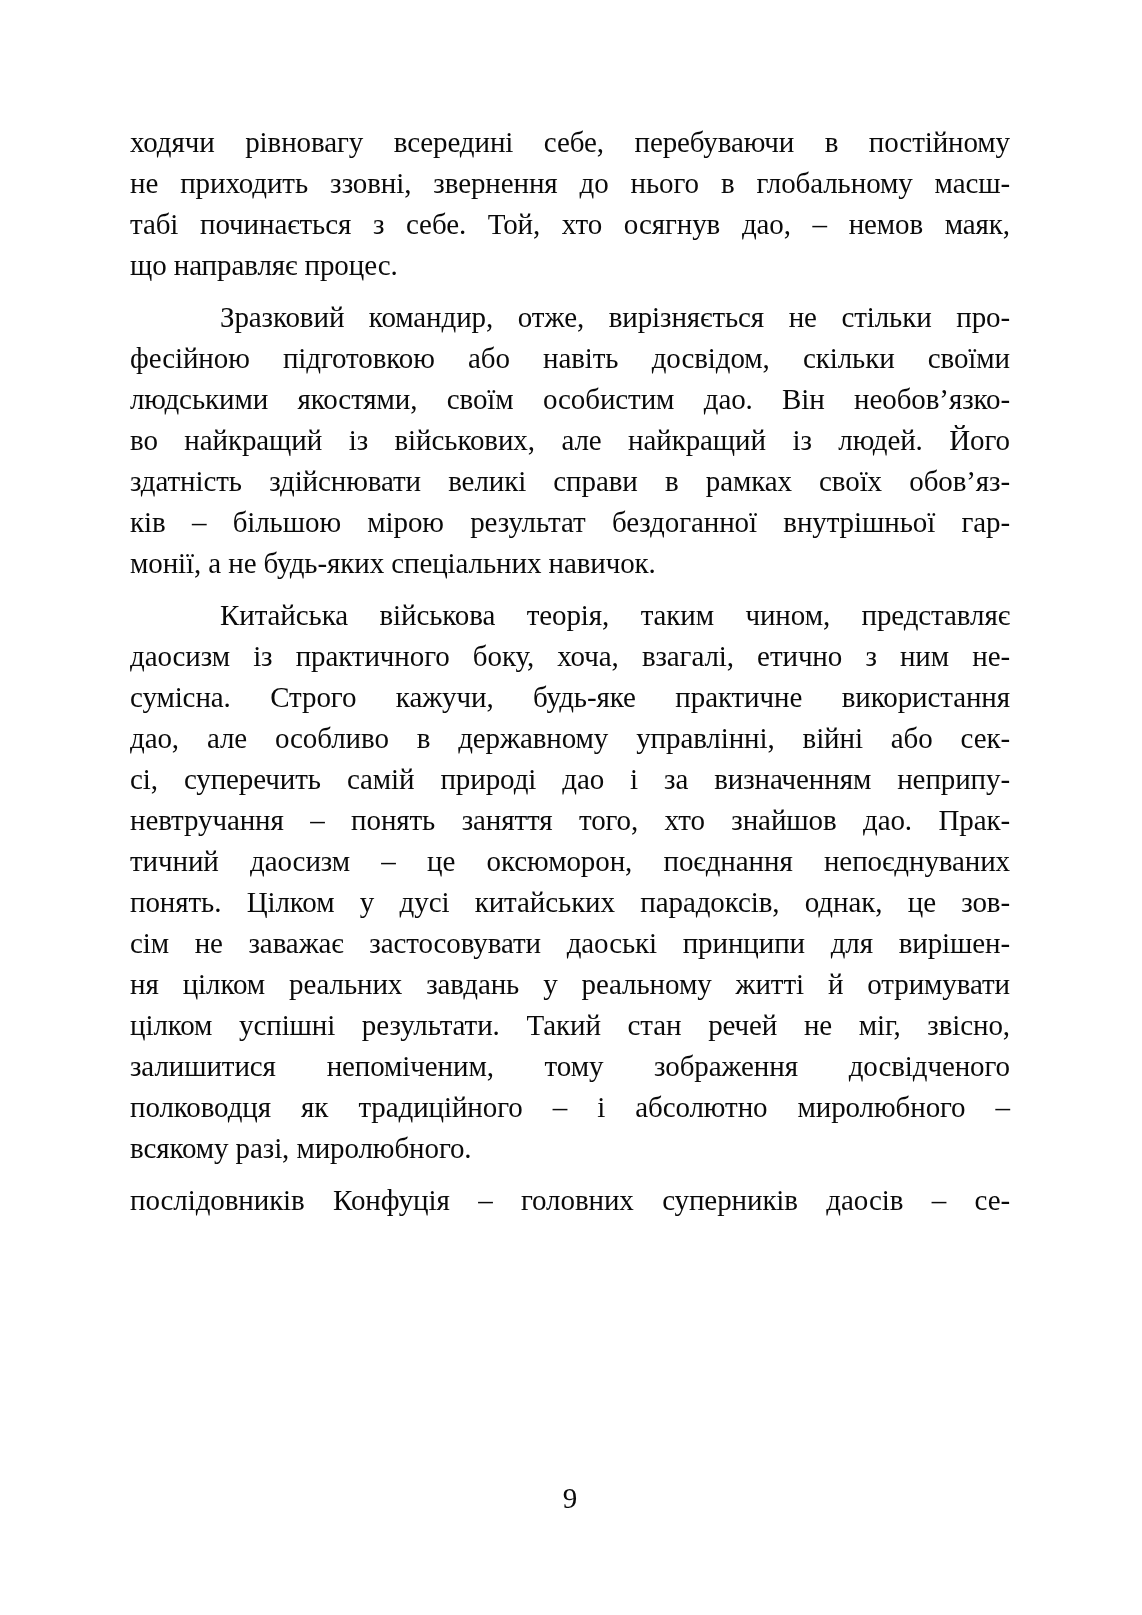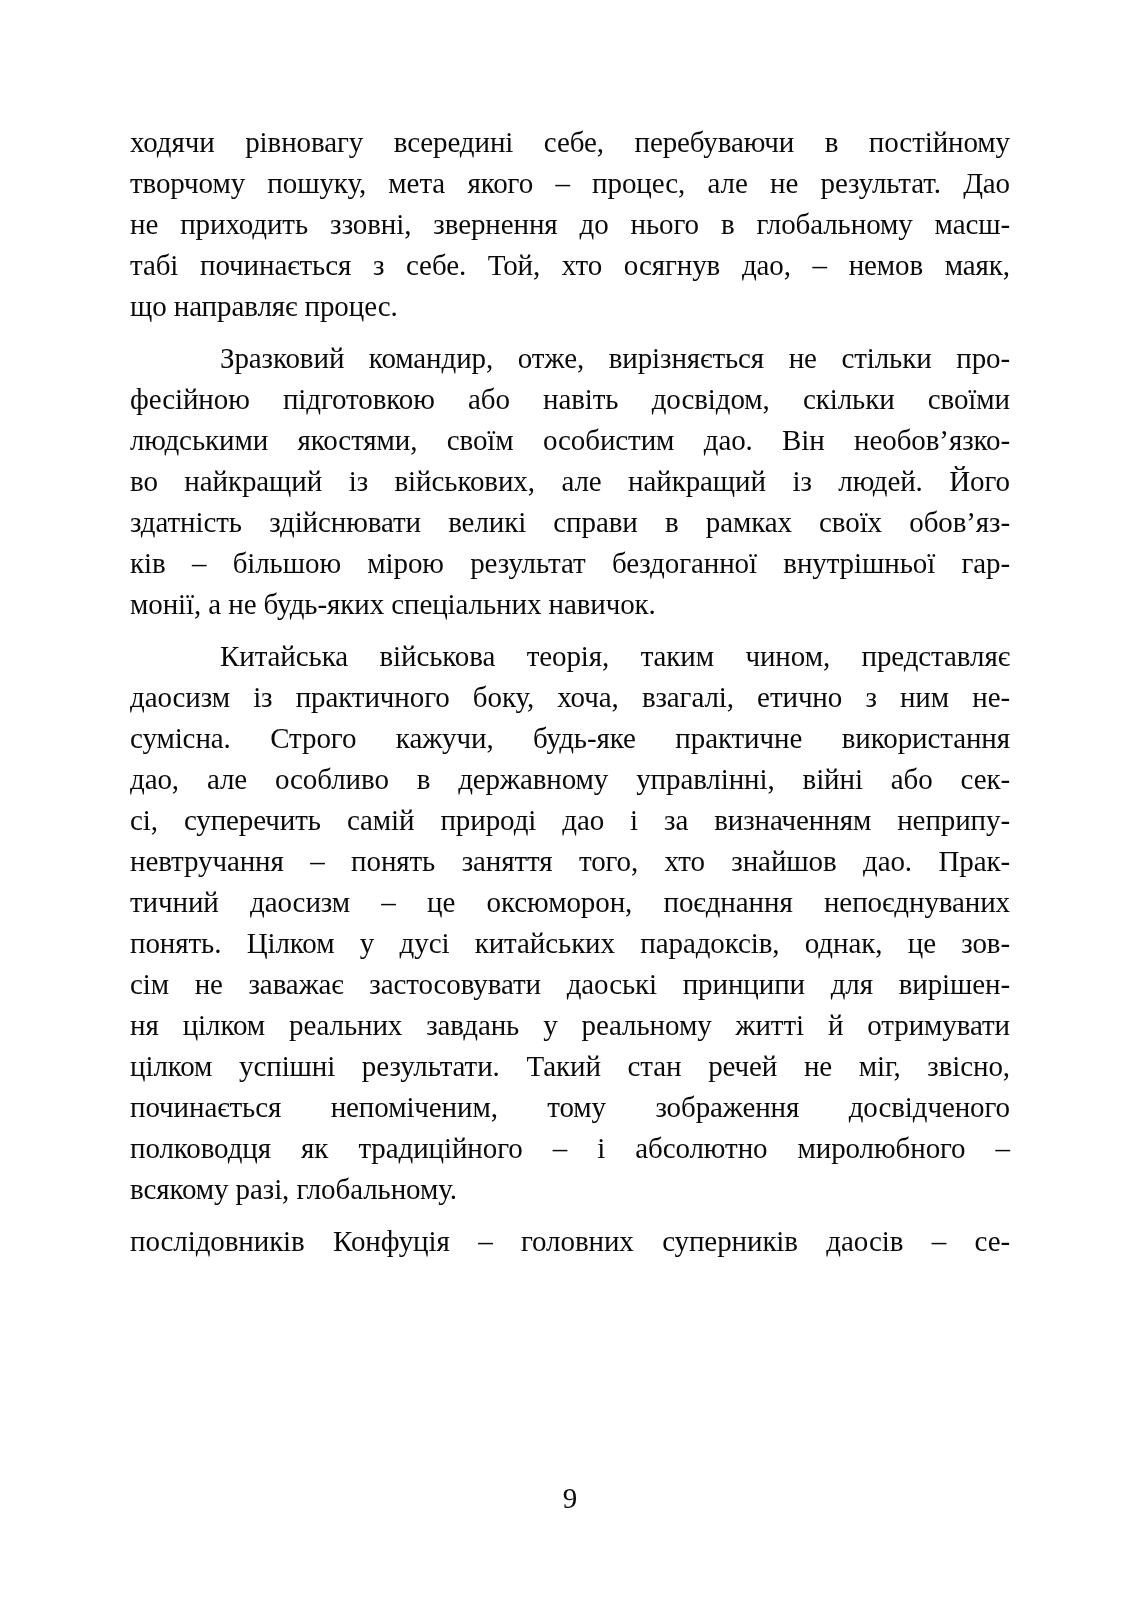--- a/index.html
+++ b/index.html
@@ -59,21 +59,20 @@
 </style>
 </head>
 <body>
 
 <div class="page">
 
   <main class="text-block">
 
     <p class="para">
       <span class="line">ходячи рівновагу всередині себе, перебуваючи в постійному</span>
-      <span class="line">творчому пошуку, мета якого – процес, але не результат. Дао</span>
       <span class="line">не приходить ззовні, звернення до нього в глобальному масш-</span>
       <span class="line">табі починається з себе. Той, хто осягнув дао, – немов маяк,</span>
       <span class="line last">що направляє процес.</span>
     </p>
 
     <p class="para">
       <span class="line first-indent">Зразковий командир, отже, вирізняється не стільки про-</span>
       <span class="line">фесійною підготовкою або навіть досвідом, скільки своїми</span>
       <span class="line">людськими якостями, своїм особистим дао. Він необов’язко-</span>
       <span class="line">во найкращий із військових, але найкращий із людей. Його</span>
@@ -87,23 +86,23 @@
       <span class="line">даосизм із практичного боку, хоча, взагалі, етично з ним не-</span>
       <span class="line">сумісна. Строго кажучи, будь-яке практичне використання</span>
       <span class="line">дао, але особливо в державному управлінні, війні або сек-</span>
       <span class="line">сі, суперечить самій природі дао і за визначенням неприпу-</span>
       <span class="line">невтручання – понять заняття того, хто знайшов дао. Прак-</span>
       <span class="line">тичний даосизм – це оксюморон, поєднання непоєднуваних</span>
       <span class="line">понять. Цілком у дусі китайських парадоксів, однак, це зов-</span>
       <span class="line">сім не заважає застосовувати даоські принципи для вирішен-</span>
       <span class="line">ня цілком реальних завдань у реальному житті й отримувати</span>
       <span class="line">цілком успішні результати. Такий стан речей не міг, звісно,</span>
-      <span class="line">починається непоміченим, тому зображення досвідченого</span>
+      <span class="line">залишитися непоміченим, тому зображення досвідченого</span>
       <span class="line">полководця як традиційного – і абсолютно миролюбного –</span>
-      <span class="line last">всякому разі, глобальному.</span>
+      <span class="line last">всякому разі, миролюбного.</span>
     </p>
 
     <p class="para">
       <span class="line">послідовників Конфуція – головних суперників даосів – се-</span>
     </p>
 
   </main>
 
   <div class="page-number">9</div>
 

